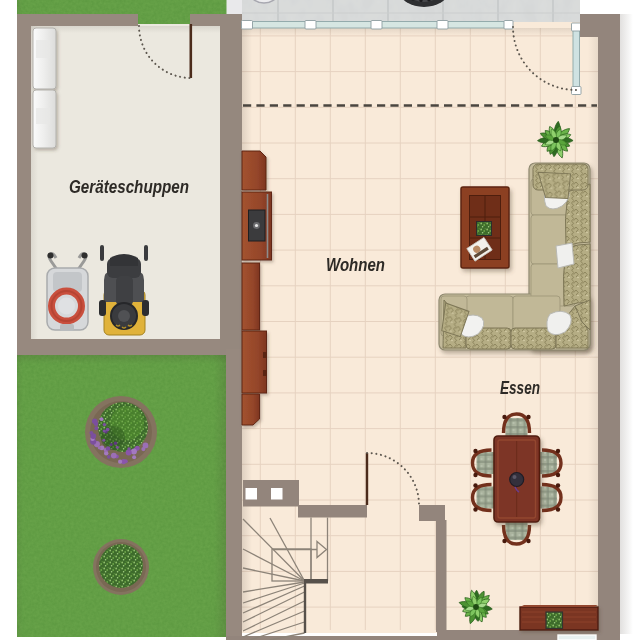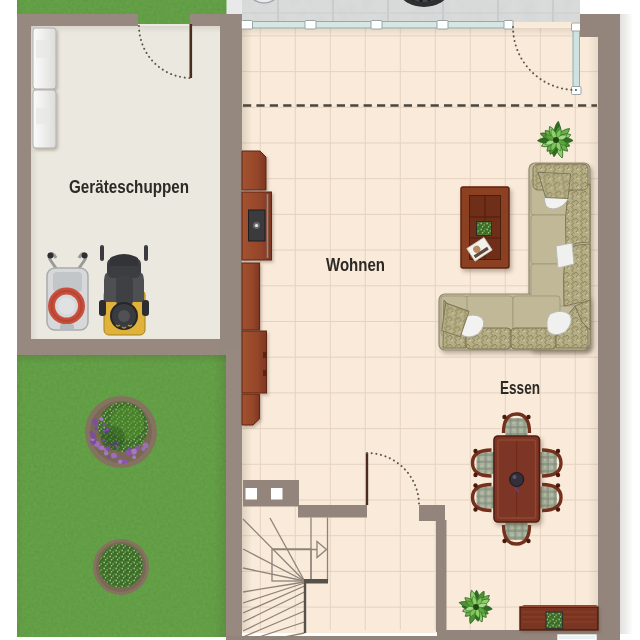--- a/index.html
+++ b/index.html
@@ -1,17 +1,17 @@
 <!DOCTYPE html>
 <html><head>
 <meta charset="utf-8">
 <style>
 html,body{margin:0;padding:0;background:#ffffff;}
 #plan{position:relative;width:640px;height:640px;background:#0f766e;overflow:hidden;
-font-family:"Liberation Sans", sans-serif;}
+font-family:"Liberation Sans", sans-serif;font-style:italic;}
 svg{display:block;}
 </style>
 </head>
 <body>
 <div id="plan">
 <svg width="640" height="640" viewBox="0 0 640 640">
 <defs>
   <filter id="grassTex" x="0" y="0" width="100%" height="100%" color-interpolation-filters="sRGB">
     <feTurbulence type="fractalNoise" baseFrequency="0.35" numOctaves="4" seed="11" result="n"></feTurbulence>
     <feColorMatrix in="n" type="matrix" values="0 0 0 0 0.33  0 0 0 0 0.57  0 0 0 0 0.23  0 0 0 0.7 -0.05" result="c"></feColorMatrix>

